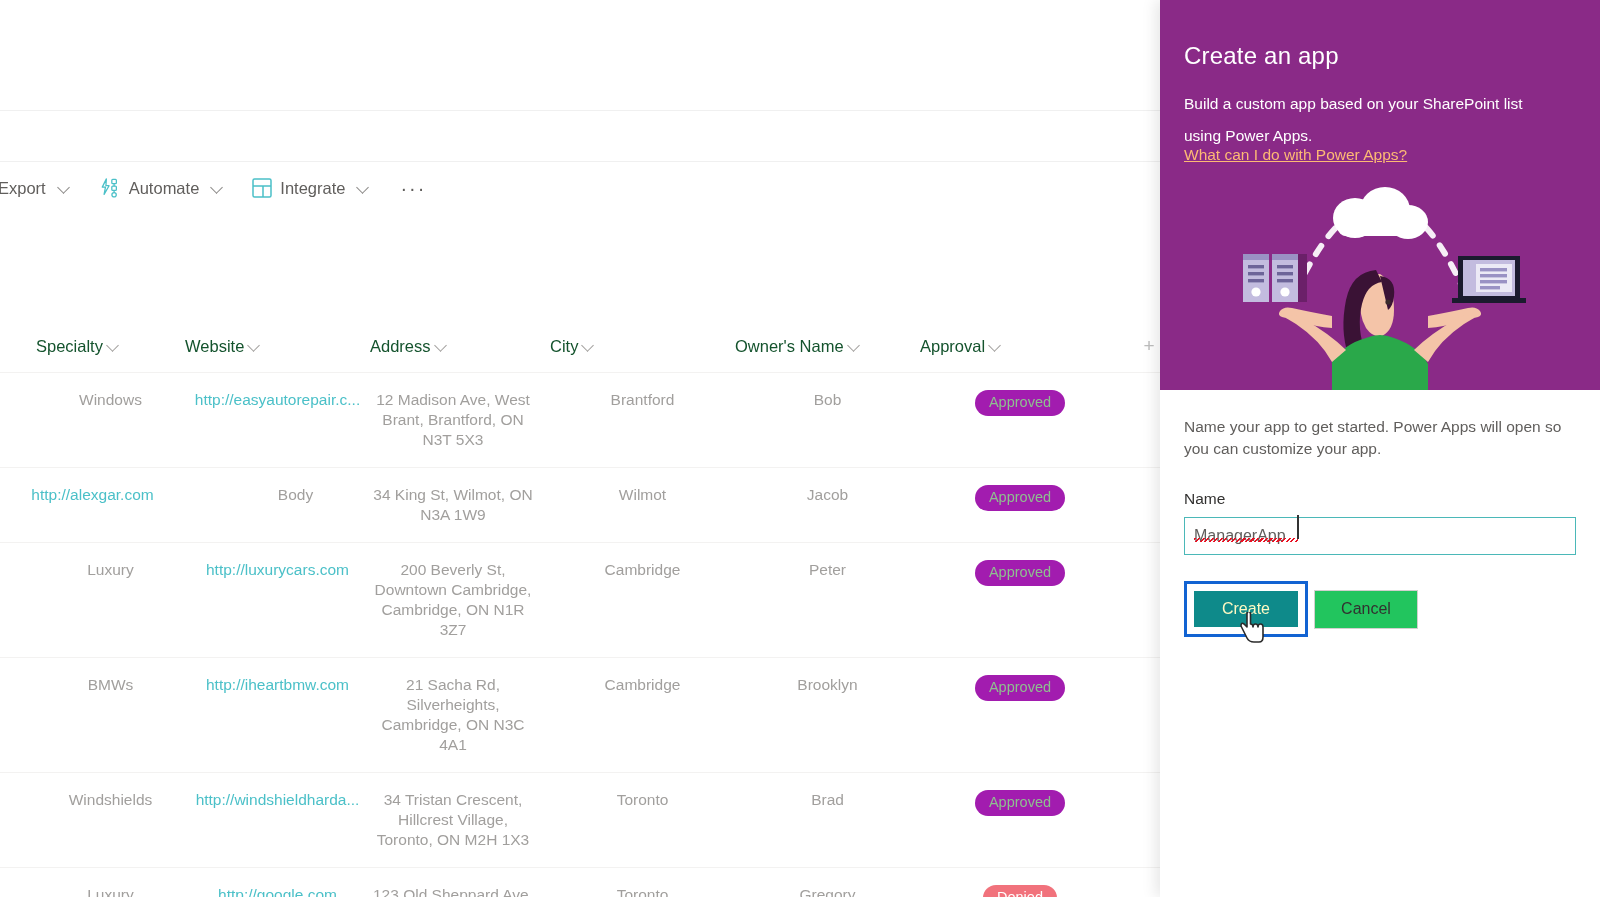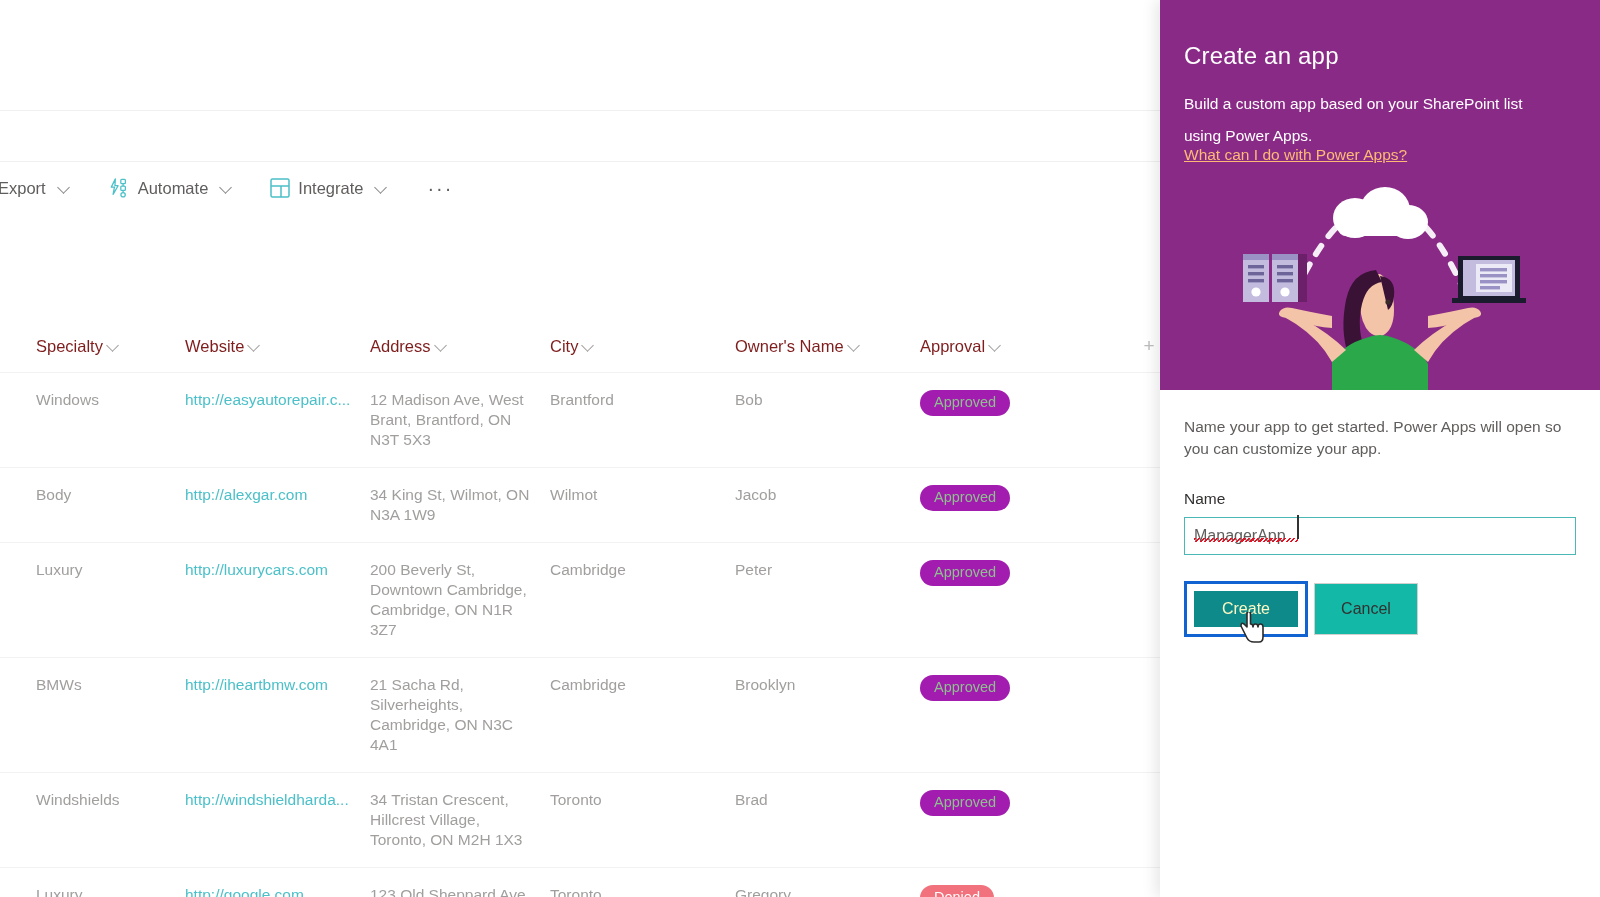--- a/index.html
+++ b/index.html
@@ -14,44 +14,44 @@
   #root { position: relative; width: 1600px; height: 897px; background:#fff; }
 
   
   .list-area { position:absolute; left:0; top:0; width:1160px; height:897px; background:#fff; overflow:hidden; }
 
   .divider-thin { position:absolute; left:0; width:1160px; height:1px; background:#f0f0f0; }
   .d1 { top:110px; }
   .d2 { top:161px; }
 
   
-  .toolbar { position:absolute; left:0; top:165px; height:46px; width:964px; display:flex; align-items:center; gap:17px; padding-left:0px; }
+  .toolbar { position:absolute; left:0; top:165px; height:46px; width:964px; display:flex; align-items:center; gap:8px; padding-left:0px; }
   .tb-item { display:flex; align-items:center; gap:8px; height:40px; padding:0 10px; color:#605e5c; font-size:16.5px; white-space:nowrap; cursor:pointer; }
   .tb-item:first-child { margin-left:-12px; }
   .tb-label { color:#605e5c; font-size:16.5px; }
   .chev { display:inline-block; width:13px; height:13px; position:relative; margin-left:4px; }
   .chev::after {
     content:""; position:absolute; left:1px; top:1px;
     width:8px; height:8px; border-right:1.4px solid #8a8886; border-bottom:1.4px solid #8a8886;
     transform: rotate(45deg);
   }
   .icon-automate { width:22px; height:20px; display:block; }
   .icon-integrate { width:20px; height:20px; display:block; }
   .tb-ellipsis { color:#605e5c; font-size:20px; letter-spacing:2px; padding:0 12px; cursor:pointer; line-height:1; }
 
   
   .table { position:absolute; left:0; top:320px; width:1160px; }
   .thead { display:flex; align-items:center; height:52px; position:relative; }
-  .th { color:#7f1d1d; font-size:16.5px; display:flex; align-items:center; white-space:nowrap; cursor:pointer; }
+  .th { color:#14532d; font-size:16.5px; display:flex; align-items:center; white-space:nowrap; cursor:pointer; }
   .th .chev::after { border-color:#a19f9d; }
   .add-col { position:absolute; left:1140px; top:17px; width:18px; height:18px; color:#bdbdbd; font-size:19px; line-height:18px; text-align:center; cursor:pointer; user-select:none; }
 
   .row { display:flex; border-top:1px solid #f3f2f1; position:relative; }
   .row:first-child { border-top:1px solid #f3f2f1; }
-  .cell { font-size:15.5px; color:#a19f9d; padding-top:17px; padding-bottom:17px; line-height:20px; }
+  .cell { font-size:15.5px; color:#a19f9d; padding-top:17px; padding-bottom:17px; line-height:20px;text-align:center; }
   .cell.link { color:#4bc0c8; }
 
   
   .c-specialty { width:185px; padding-left:36px; }
   .c-website   { width:185px; }
   .c-address   { width:180px; padding-right:14px; }
   .c-city      { width:185px; }
   .c-owner     { width:185px; }
   .c-approval  { width:200px; }
 
@@ -96,23 +96,23 @@
   .caret { position:absolute; left:113px; top:7px; width:1.5px; height:24px; background:#333; }
 
   .btn-row { margin-top:26px; display:flex; align-items:center; gap:0px; }
   .focus-ring { border:3px solid #1263d2; padding:7px; display:inline-block; }
   .btn-create {
     background:#0e8a8a; color:#fef9c3; border:none;
     font-family:"Liberation Sans", sans-serif; font-size:16px;
     width:104px; height:36px; cursor:pointer;
   }
   .btn-cancel {
-    background:#14b8a6; color:#323130; border:1px solid #d2d0ce;
+    background:#22c55e; color:#323130; border:1px solid #d2d0ce;
     font-family:"Liberation Sans", sans-serif; font-size:16px;
-    width:104px; height:52px; cursor:pointer; margin-left:6px;
+    width:104px; height:39px; cursor:pointer; margin-left:6px;
   }
 
   .cursor { position:absolute; left:1239px; top:612px; width:26px; height:32px; pointer-events:none; }
 </style>
 </head>
 <body>
 
 <div id="root">
 
   <div class="list-area">
@@ -188,22 +188,22 @@
       <div id="rows-container">
           <div class="row">
             <div class="cell c-specialty">Windows</div>
             <div class="cell c-website link"><span>http://easyautorepair.c...</span></div>
             <div class="cell c-address">12 Madison Ave, West Brant, Brantford, ON N3T 5X3</div>
             <div class="cell c-city">Brantford</div>
             <div class="cell c-owner">Bob</div>
             <div class="cell c-approval"><span class="badge approved">Approved</span></div>
           </div>
           <div class="row">
+            <div class="cell c-website link"><span>http://alexgar.com</span></div>
             <div class="cell c-specialty">Body</div>
-            <div class="cell c-website link"><span>http://alexgar.com</span></div>
             <div class="cell c-address">34 King St, Wilmot, ON N3A 1W9</div>
             <div class="cell c-city">Wilmot</div>
             <div class="cell c-owner">Jacob</div>
             <div class="cell c-approval"><span class="badge approved">Approved</span></div>
           </div>
           <div class="row">
             <div class="cell c-specialty">Luxury</div>
             <div class="cell c-website link"><span>http://luxurycars.com</span></div>
             <div class="cell c-address">200 Beverly St, Downtown Cambridge, Cambridge, ON N1R 3Z7</div>
             <div class="cell c-city">Cambridge</div>

